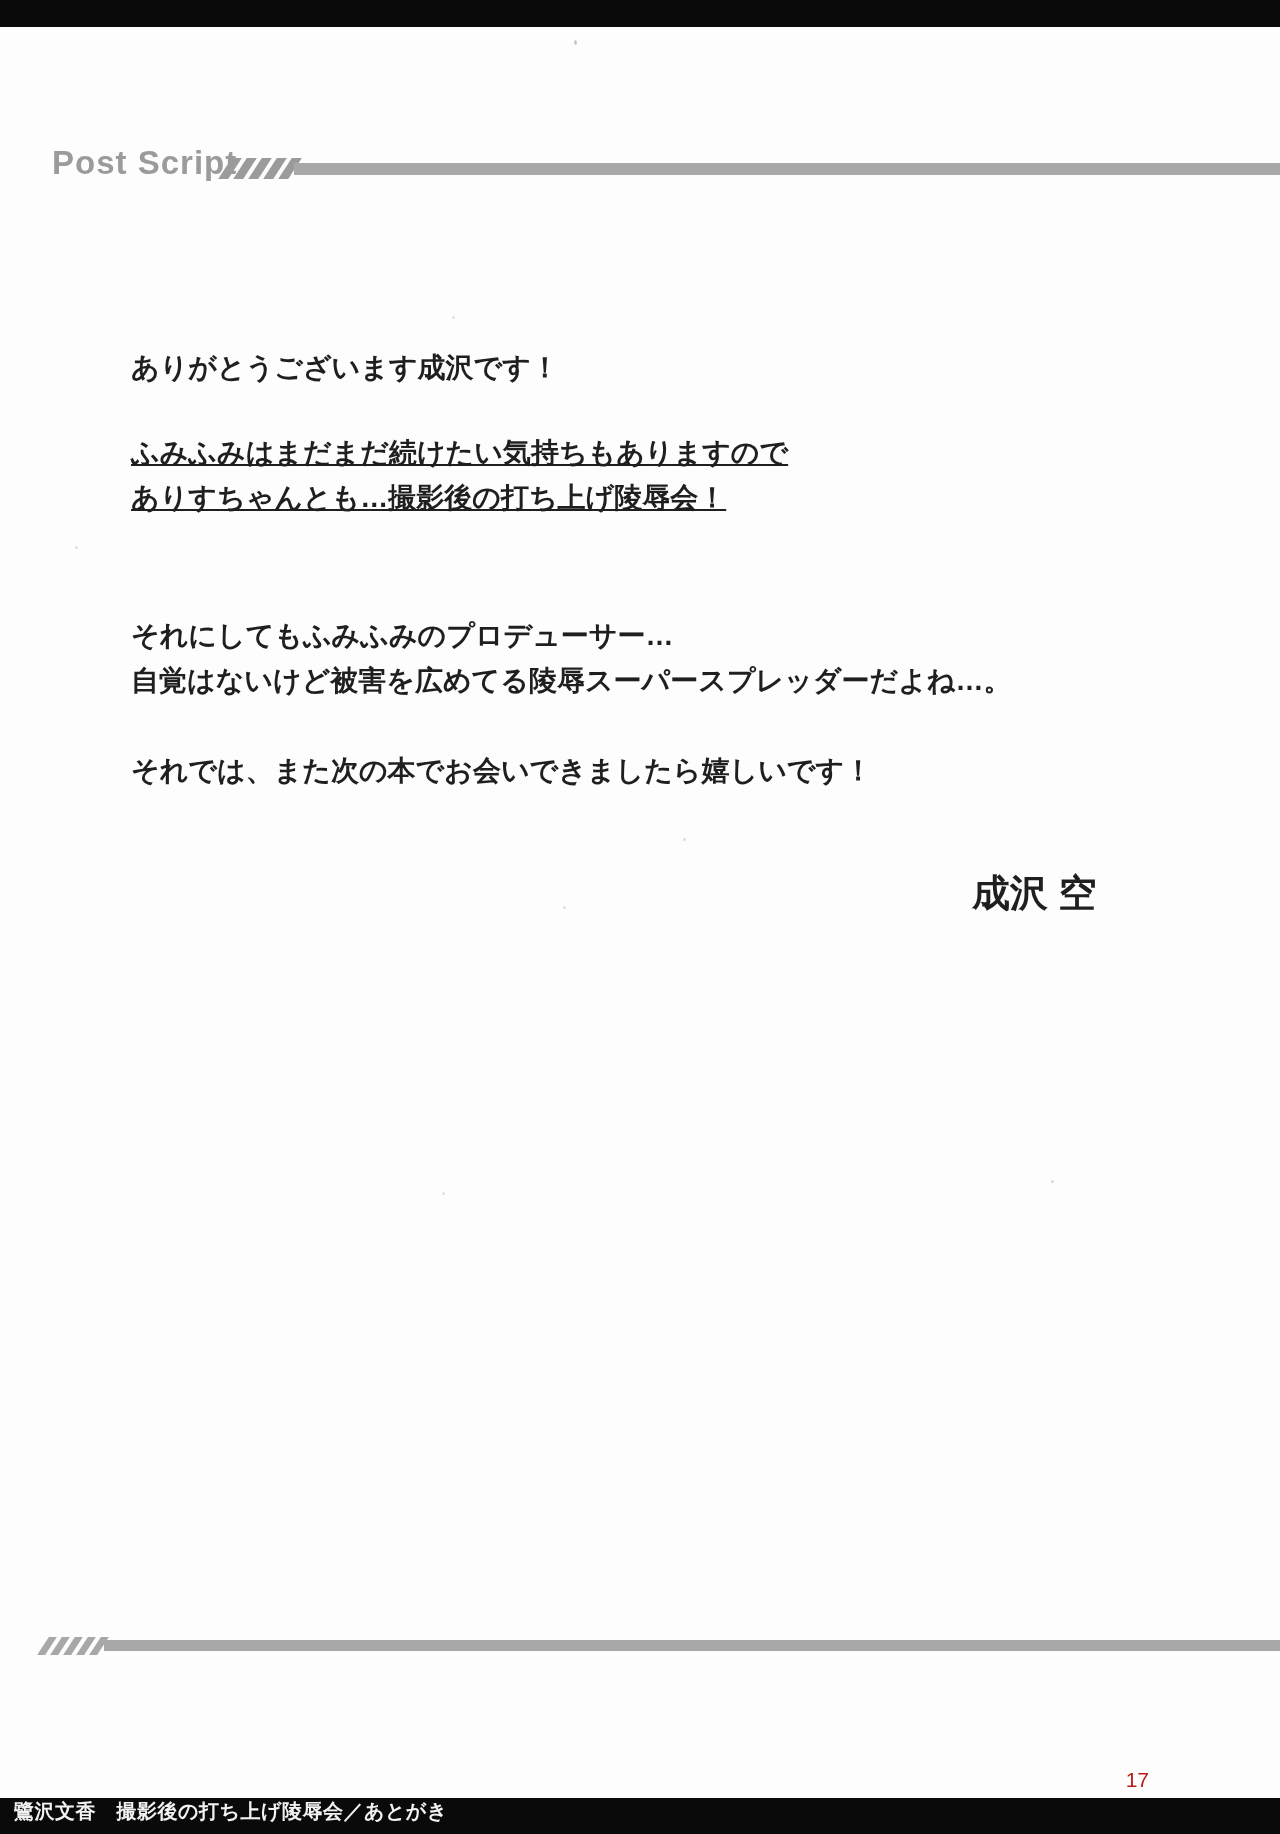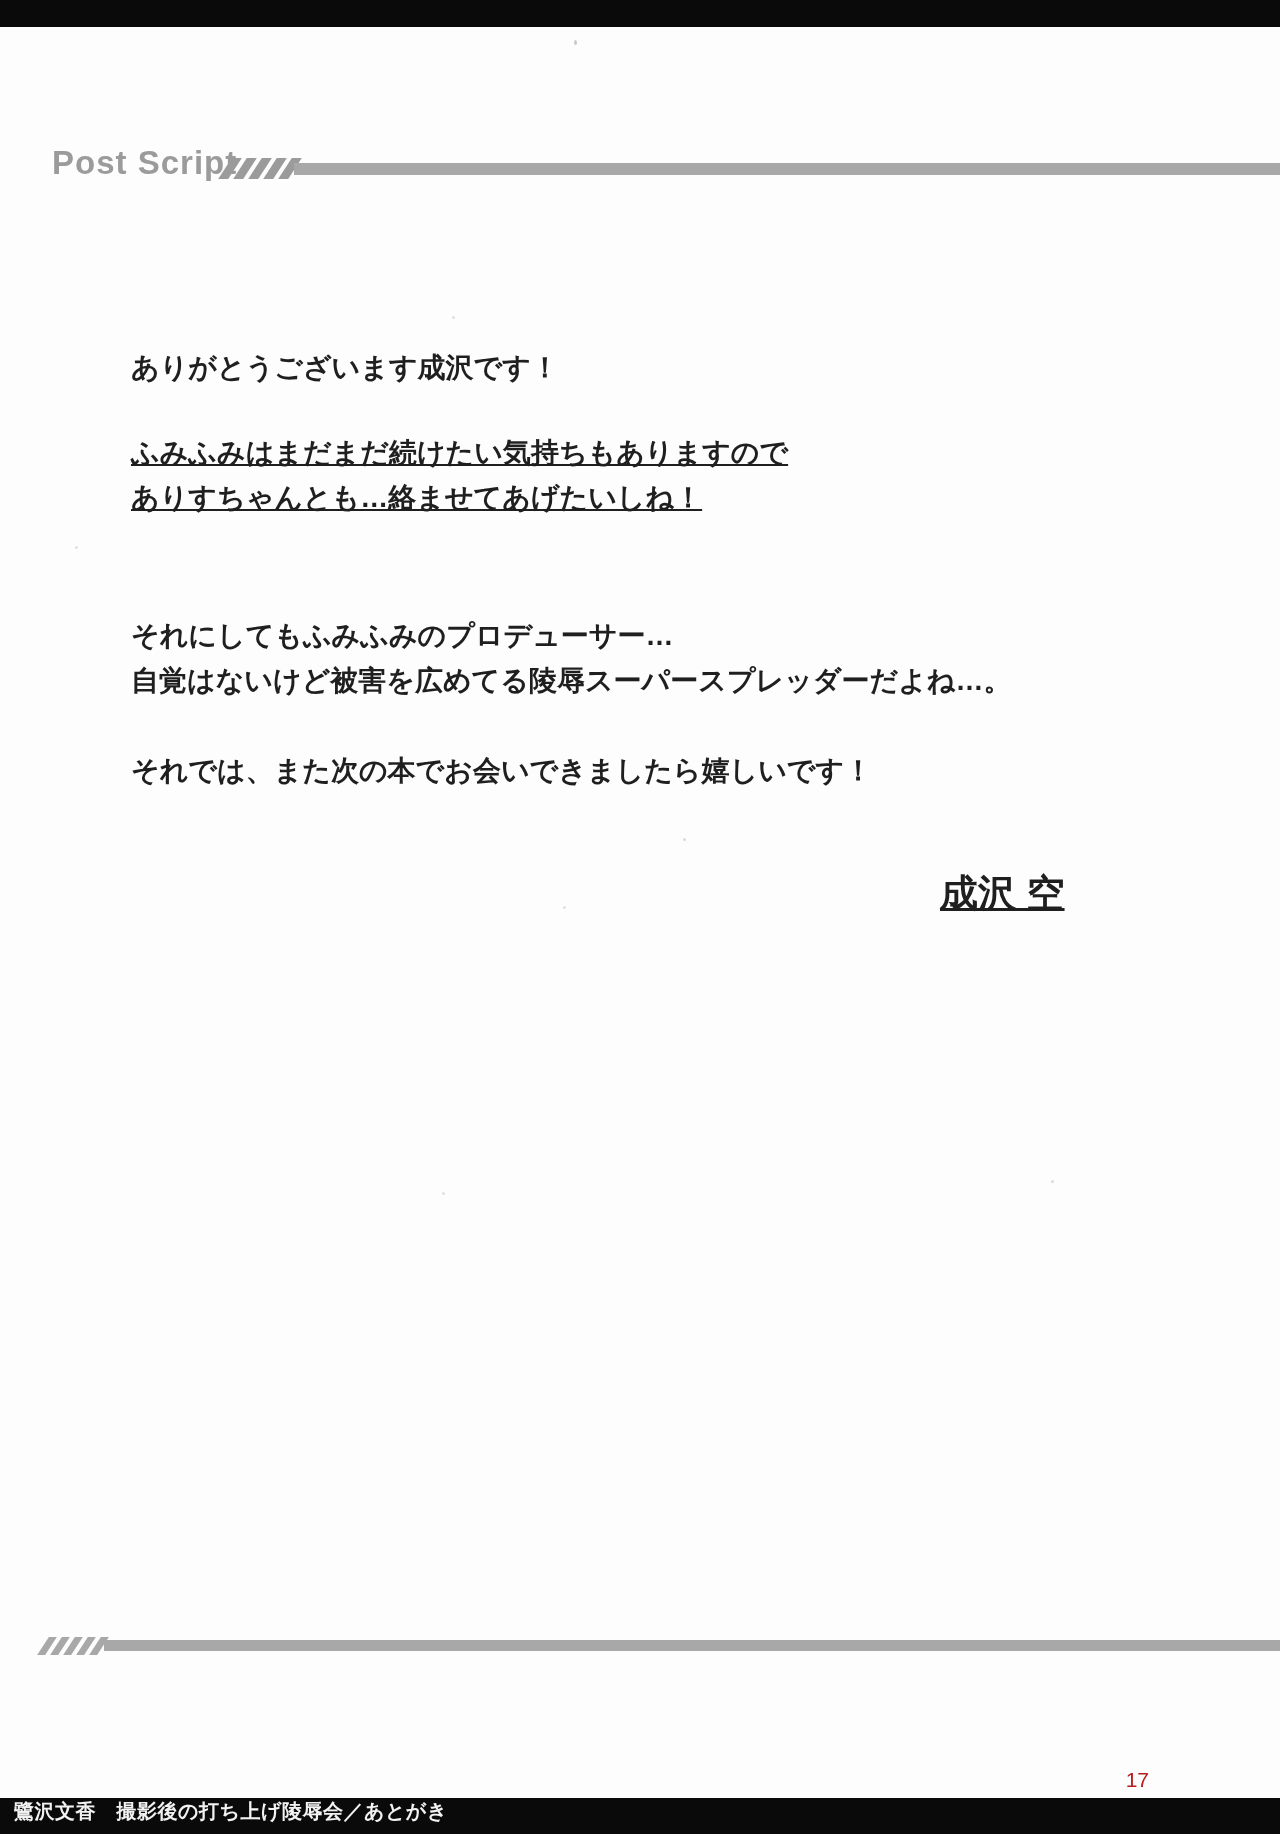--- a/index.html
+++ b/index.html
@@ -68,26 +68,25 @@
     color: var(--ink, #1f1f1f);
     white-space: nowrap;
   }
   .para-1 { top: 321px; margin-top: 24px; }
   .para-2 { top: 430px; text-decoration: underline; }
   .para-3 { top: 613px; }
   .para-4 { top: 748px; }
 
   .signature {
     position: absolute;
-    left: 940px; top: 868px;
+    left: 972px; top: 868px;
     font-size: 38px;
     font-weight: 600;
     color: var(--ink, #1f1f1f);
     white-space: nowrap;
-    text-decoration: underline;
   }
 
   
   .bottom-rule {
     position: absolute;
     left: 43px; right: 0; top: 1635px;
     height: 22px;
   }
   .bottom-rule .hatches { left: 0; bottom: 2px; }
   .bottom-rule .hatch {
@@ -160,21 +159,21 @@
     </span>
     <span class="ps-bar"></span>
   </div>
 
   <div class="para para-1">
     <div>ありがとうございます成沢です！</div>
   </div>
 
   <div class="para para-2">
     <div>ふみふみはまだまだ続けたい気持ちもありますので</div>
-    <div>ありすちゃんとも…絡ませてあげたいしね！</div>
+    <div>ありすちゃんとも…撮影後の打ち上げ陵辱会！</div>
   </div>
 
   <div class="para para-3">
     <div>それにしてもふみふみのプロデューサー…</div>
     <div>自覚はないけど被害を広めてる陵辱スーパースプレッダーだよね…。</div>
   </div>
 
   <div class="para para-4">
     <div>それでは、また次の本でお会いできましたら嬉しいです！</div>
   </div>

